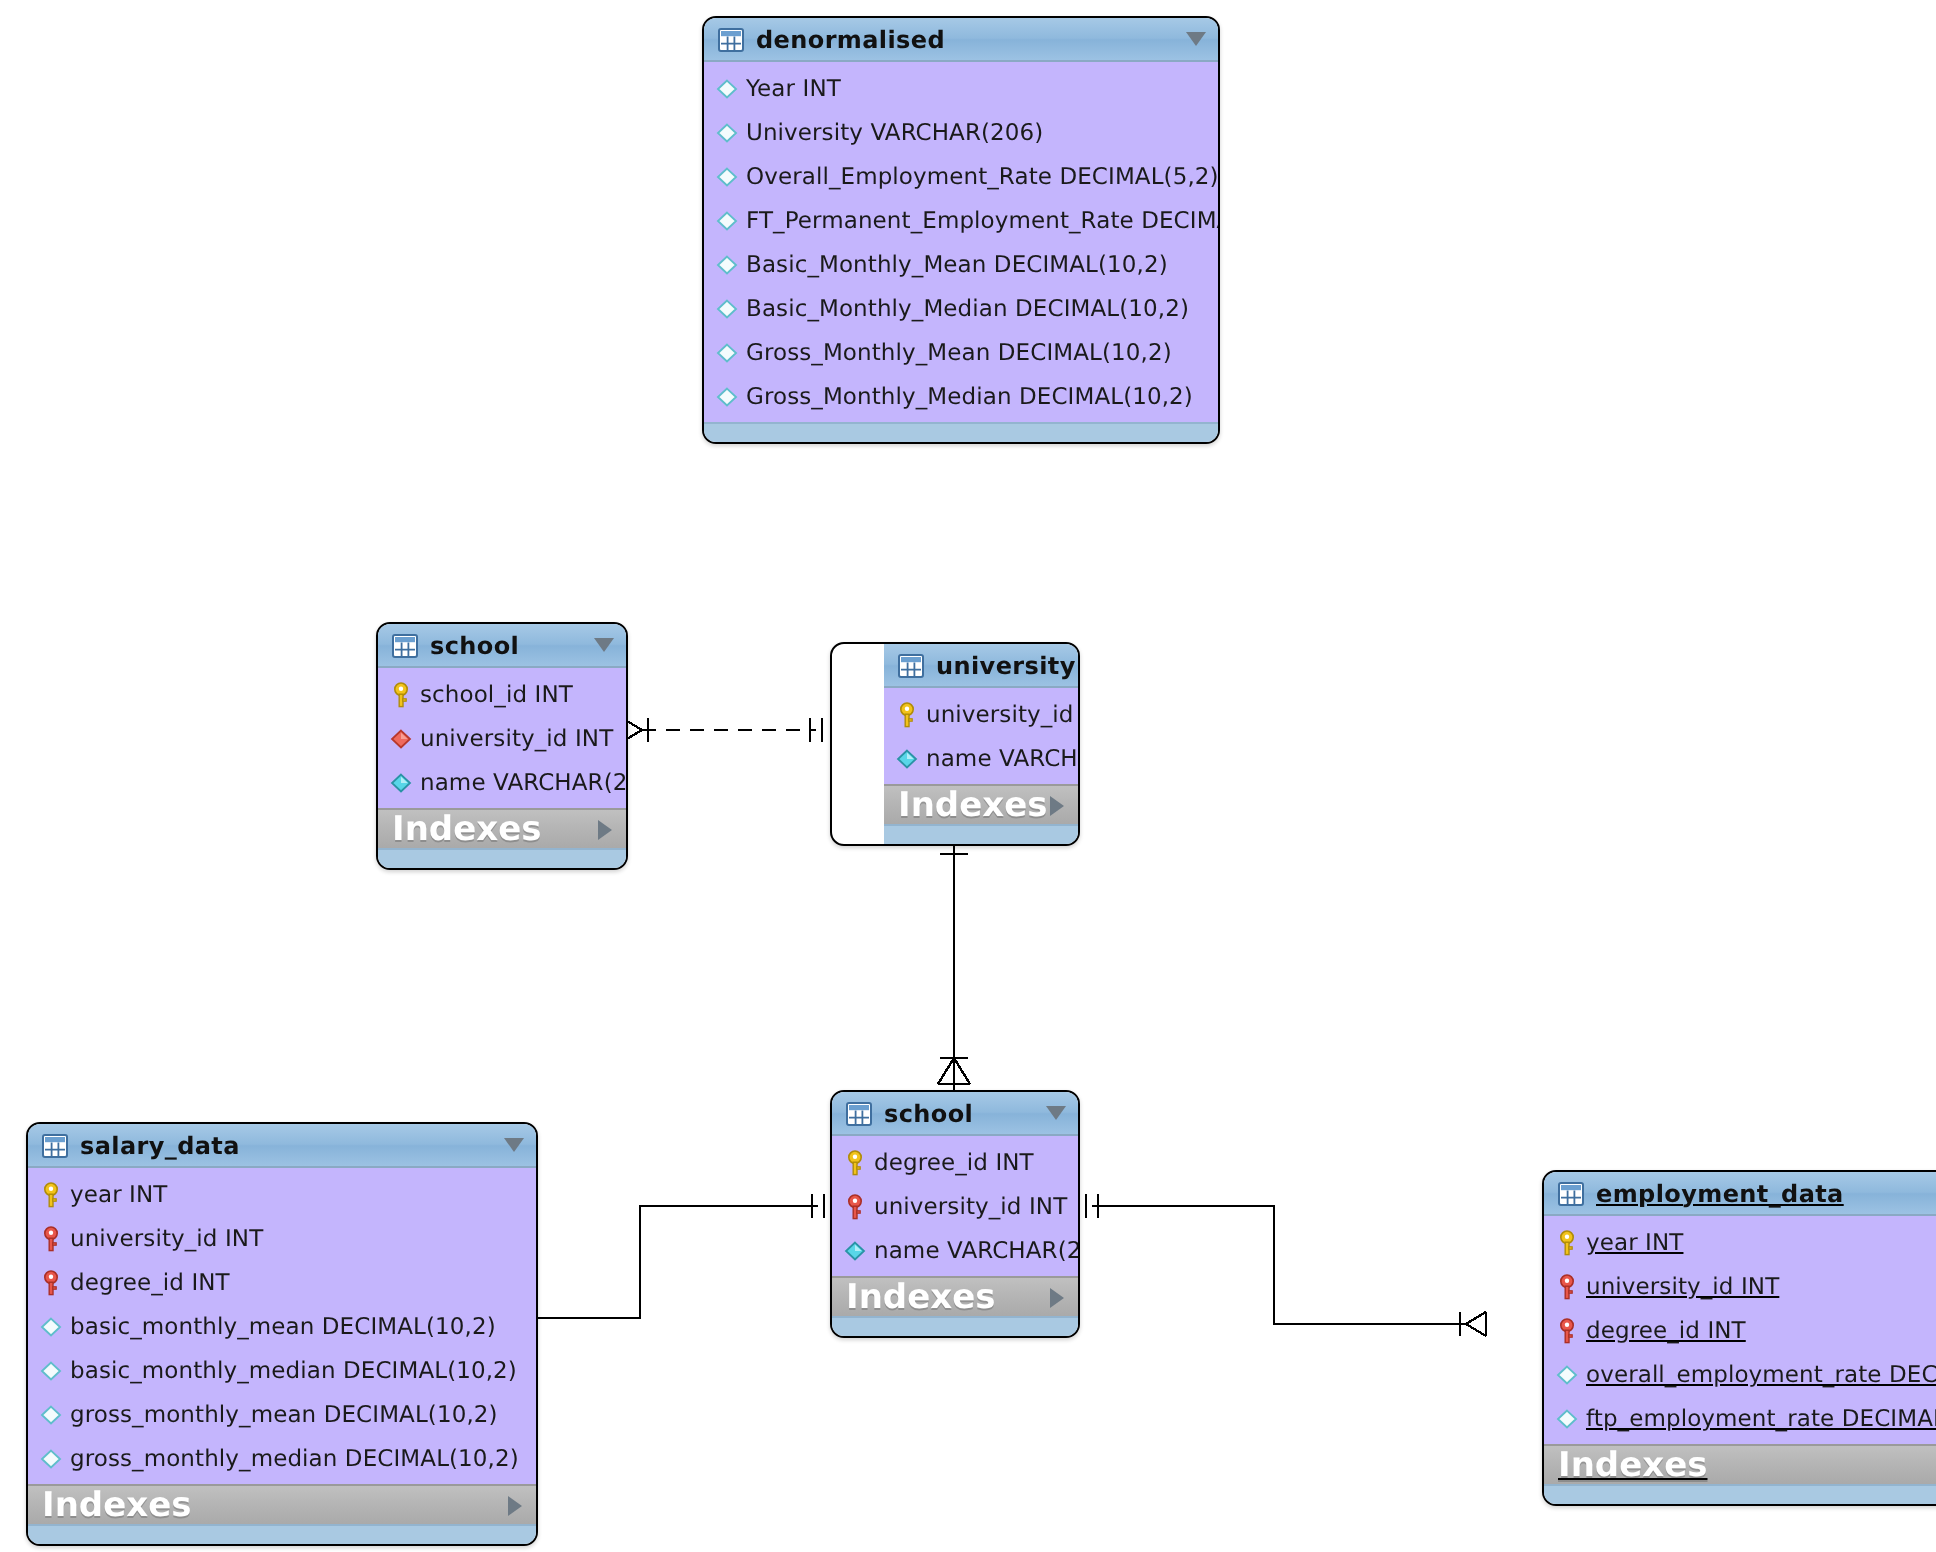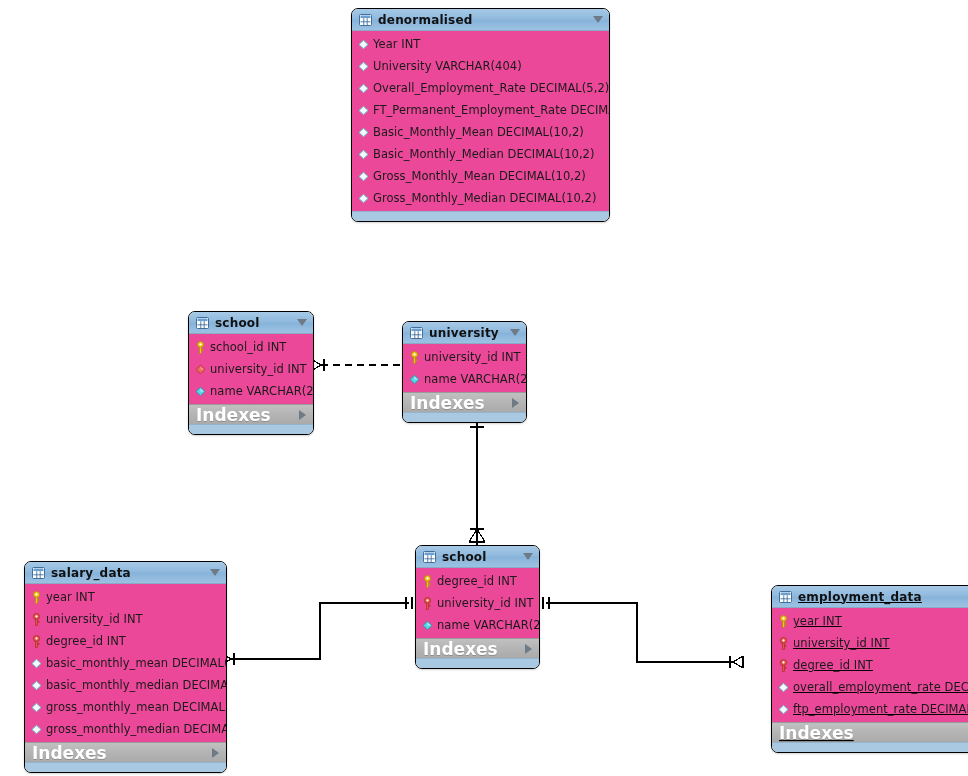--- a/index.html
+++ b/index.html
@@ -88,21 +88,21 @@
     width: 0;
     height: 0;
     border-left: 5px solid transparent;
     border-right: 5px solid transparent;
     border-top: 7px solid #6e7a85;
     flex: 0 0 auto;
     margin-left: 4px;
   }
 
   .tbl-body {
-    background: #ec4899;
+    background: #c4b5fd;
     padding: 2px 0 2px 0;
   }
 
   .col-row {
     display: flex;
     align-items: center;
     height: 22px;
     padding-left: 6px;
     box-sizing: border-box;
     white-space: nowrap;
@@ -237,21 +237,21 @@
               </svg>
             </span>
             <span class="col-name">Year INT</span>
           </div>
           <div class="col-row">
             <span>
               <svg class="col-icon" viewBox="0 0 11 13">
                 <use href="#sym-diamond-hollow"></use>
               </svg>
             </span>
-            <span class="col-name">University VARCHAR(404)</span>
+            <span class="col-name">University VARCHAR(206)</span>
           </div>
           <div class="col-row">
             <span>
               <svg class="col-icon" viewBox="0 0 11 13">
                 <use href="#sym-diamond-hollow"></use>
               </svg>
             </span>
             <span class="col-name">Overall_Employment_Rate DECIMAL(5,2)</span>
           </div>
           <div class="col-row">
@@ -332,21 +332,21 @@
             </span>
             <span class="col-name">name VARCHAR(255)</span>
           </div>
         </div>
         <div class="tbl-indexes">
           <span class="ix-label">Indexes</span>
           <span class="ix-arrow"></span>
         </div>
         <div class="tbl-footer"></div>
       </div>
-      <div class="table-box" style="left: 402px; top: 321px; width: 125px;">
+      <div class="table-box" style="left: 415px; top: 321px; width: 125px; padding-left: 26px;">
         <div class="tbl-header">
           <span>
             <svg class="hdr-icon" viewBox="0 0 13 12">
               <use href="#sym-table-grid"></use>
             </svg>
           </span>
           <span class="tbl-title">university</span>
           <span class="caret"></span>
         </div>
         <div class="tbl-body">
@@ -366,21 +366,21 @@
             </span>
             <span class="col-name">name VARCHAR(255)</span>
           </div>
         </div>
         <div class="tbl-indexes">
           <span class="ix-label">Indexes</span>
           <span class="ix-arrow"></span>
         </div>
         <div class="tbl-footer"></div>
       </div>
-      <div class="table-box" style="left: 24px; top: 561px; width: 203px;">
+      <div class="table-box" style="left: 13px; top: 561px; width: 256px;">
         <div class="tbl-header">
           <span>
             <svg class="hdr-icon" viewBox="0 0 13 12">
               <use href="#sym-table-grid"></use>
             </svg>
           </span>
           <span class="tbl-title">salary_data</span>
           <span class="caret"></span>
         </div>
         <div class="tbl-body">

